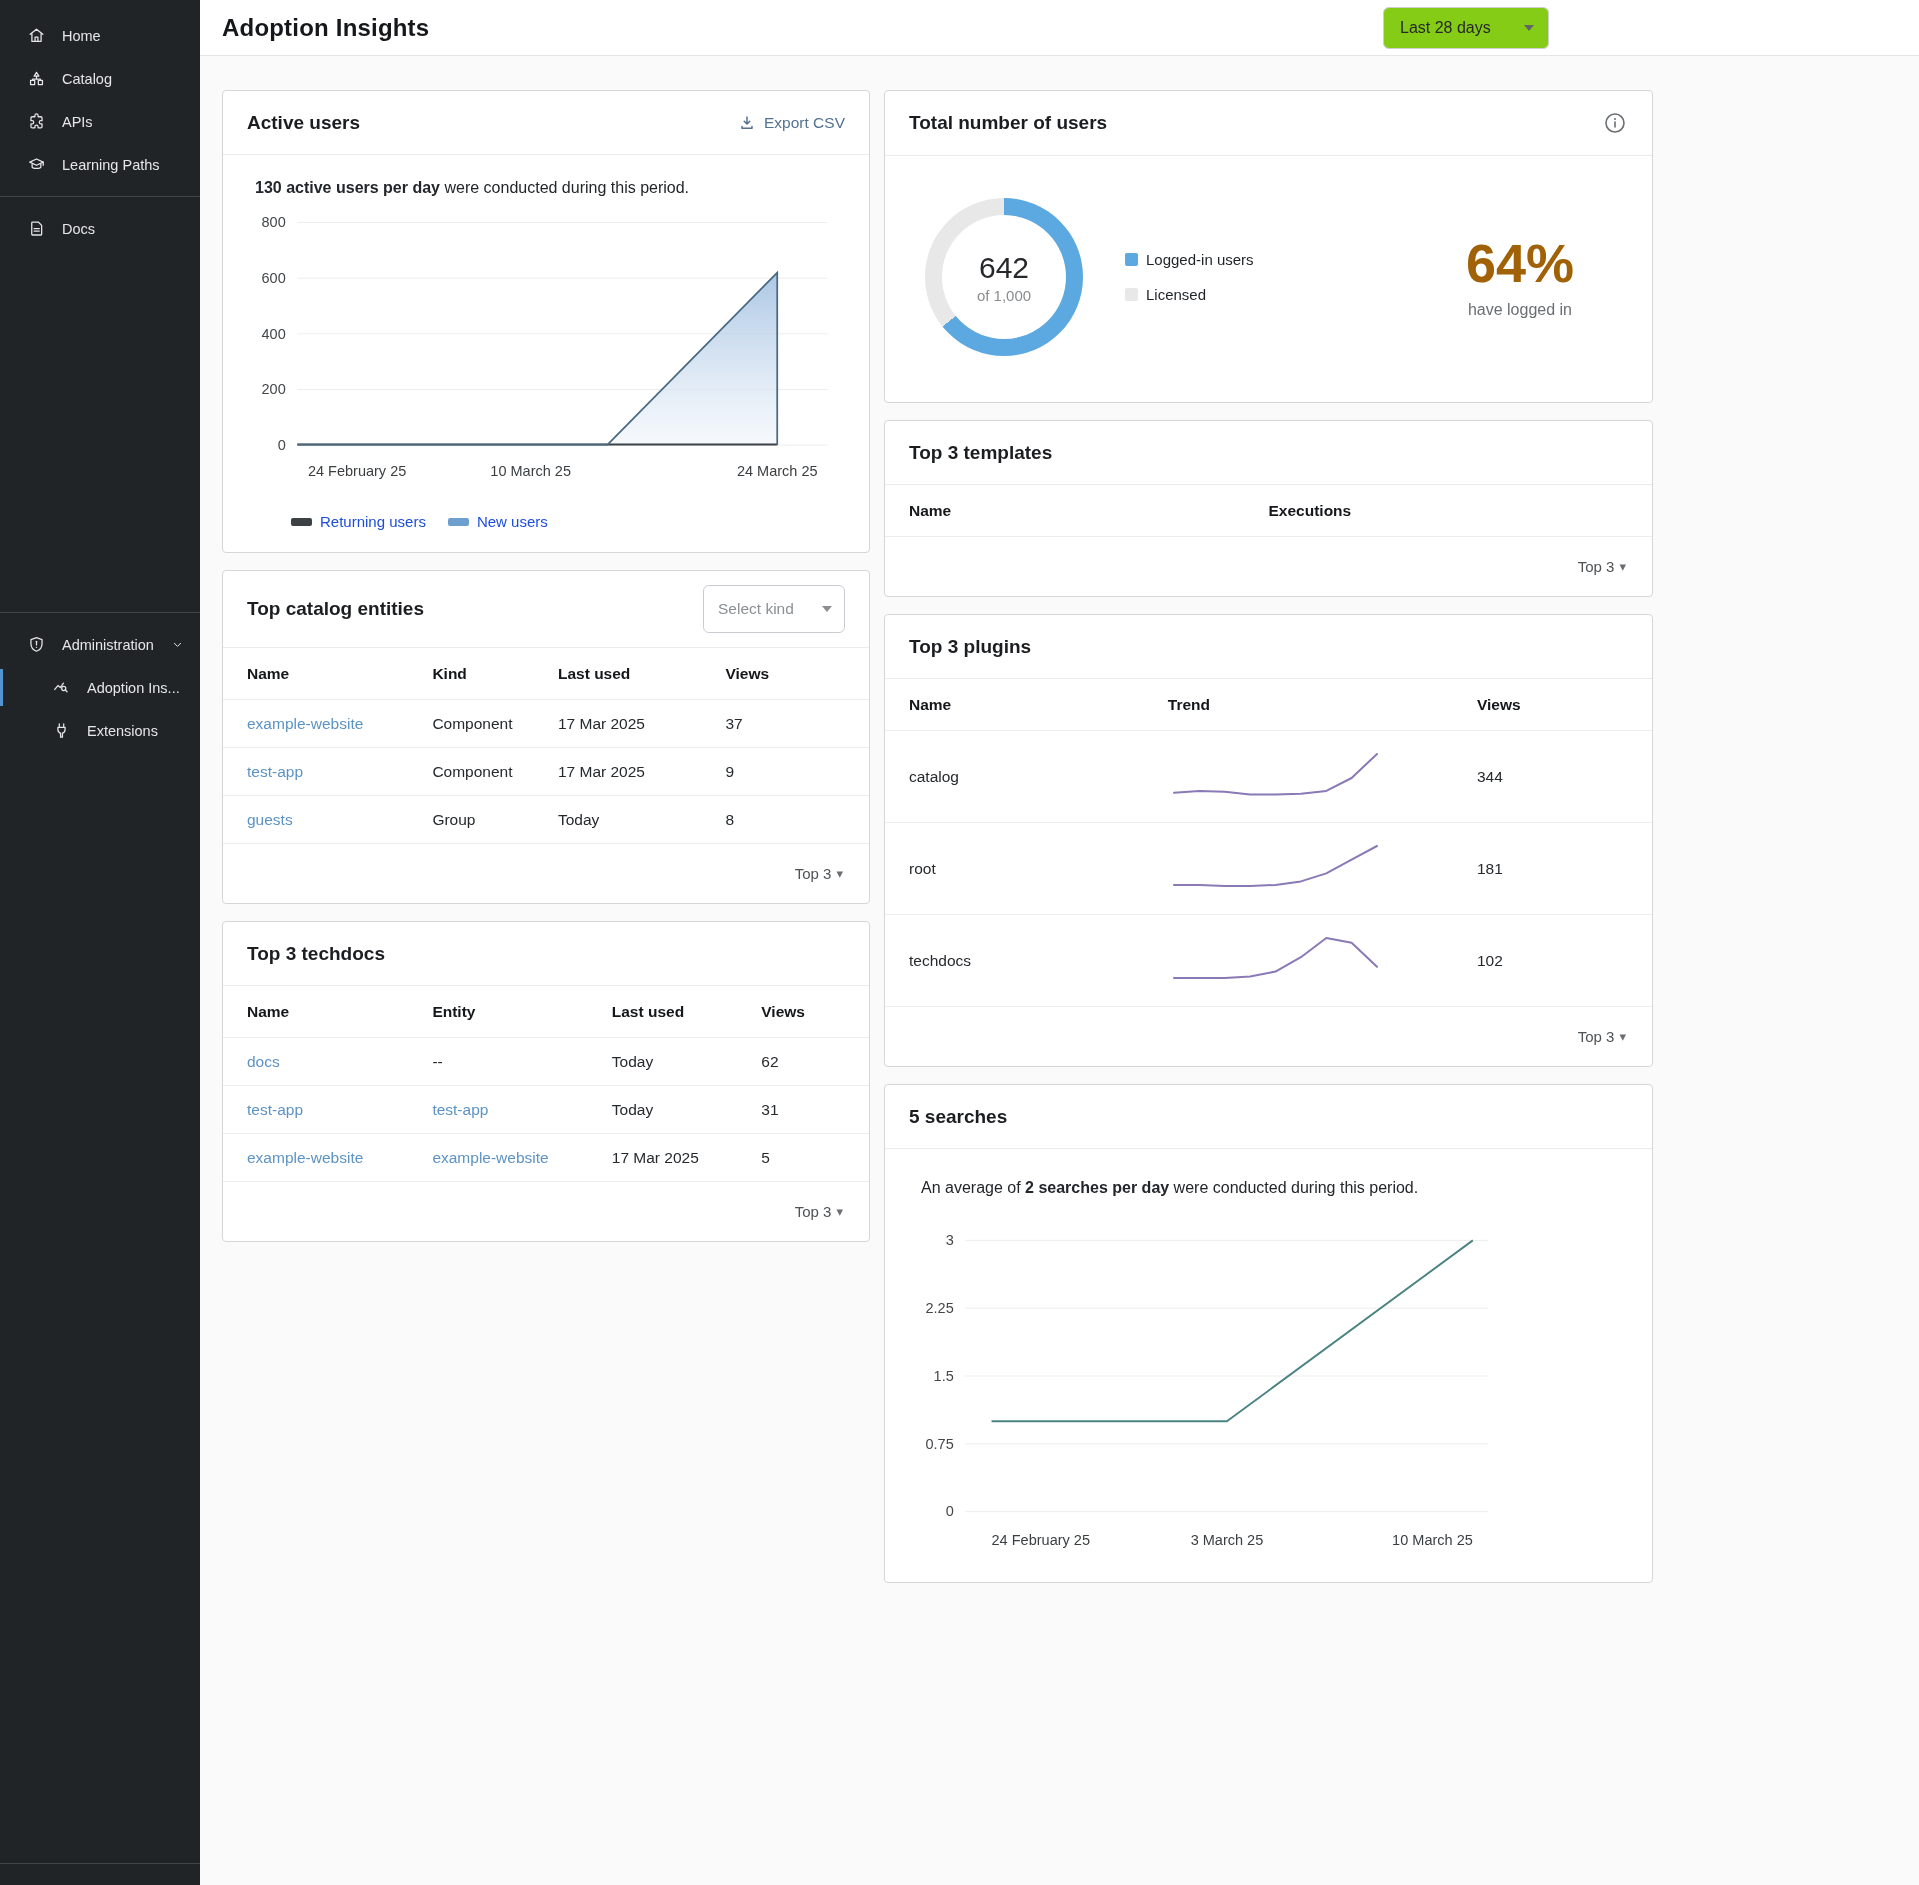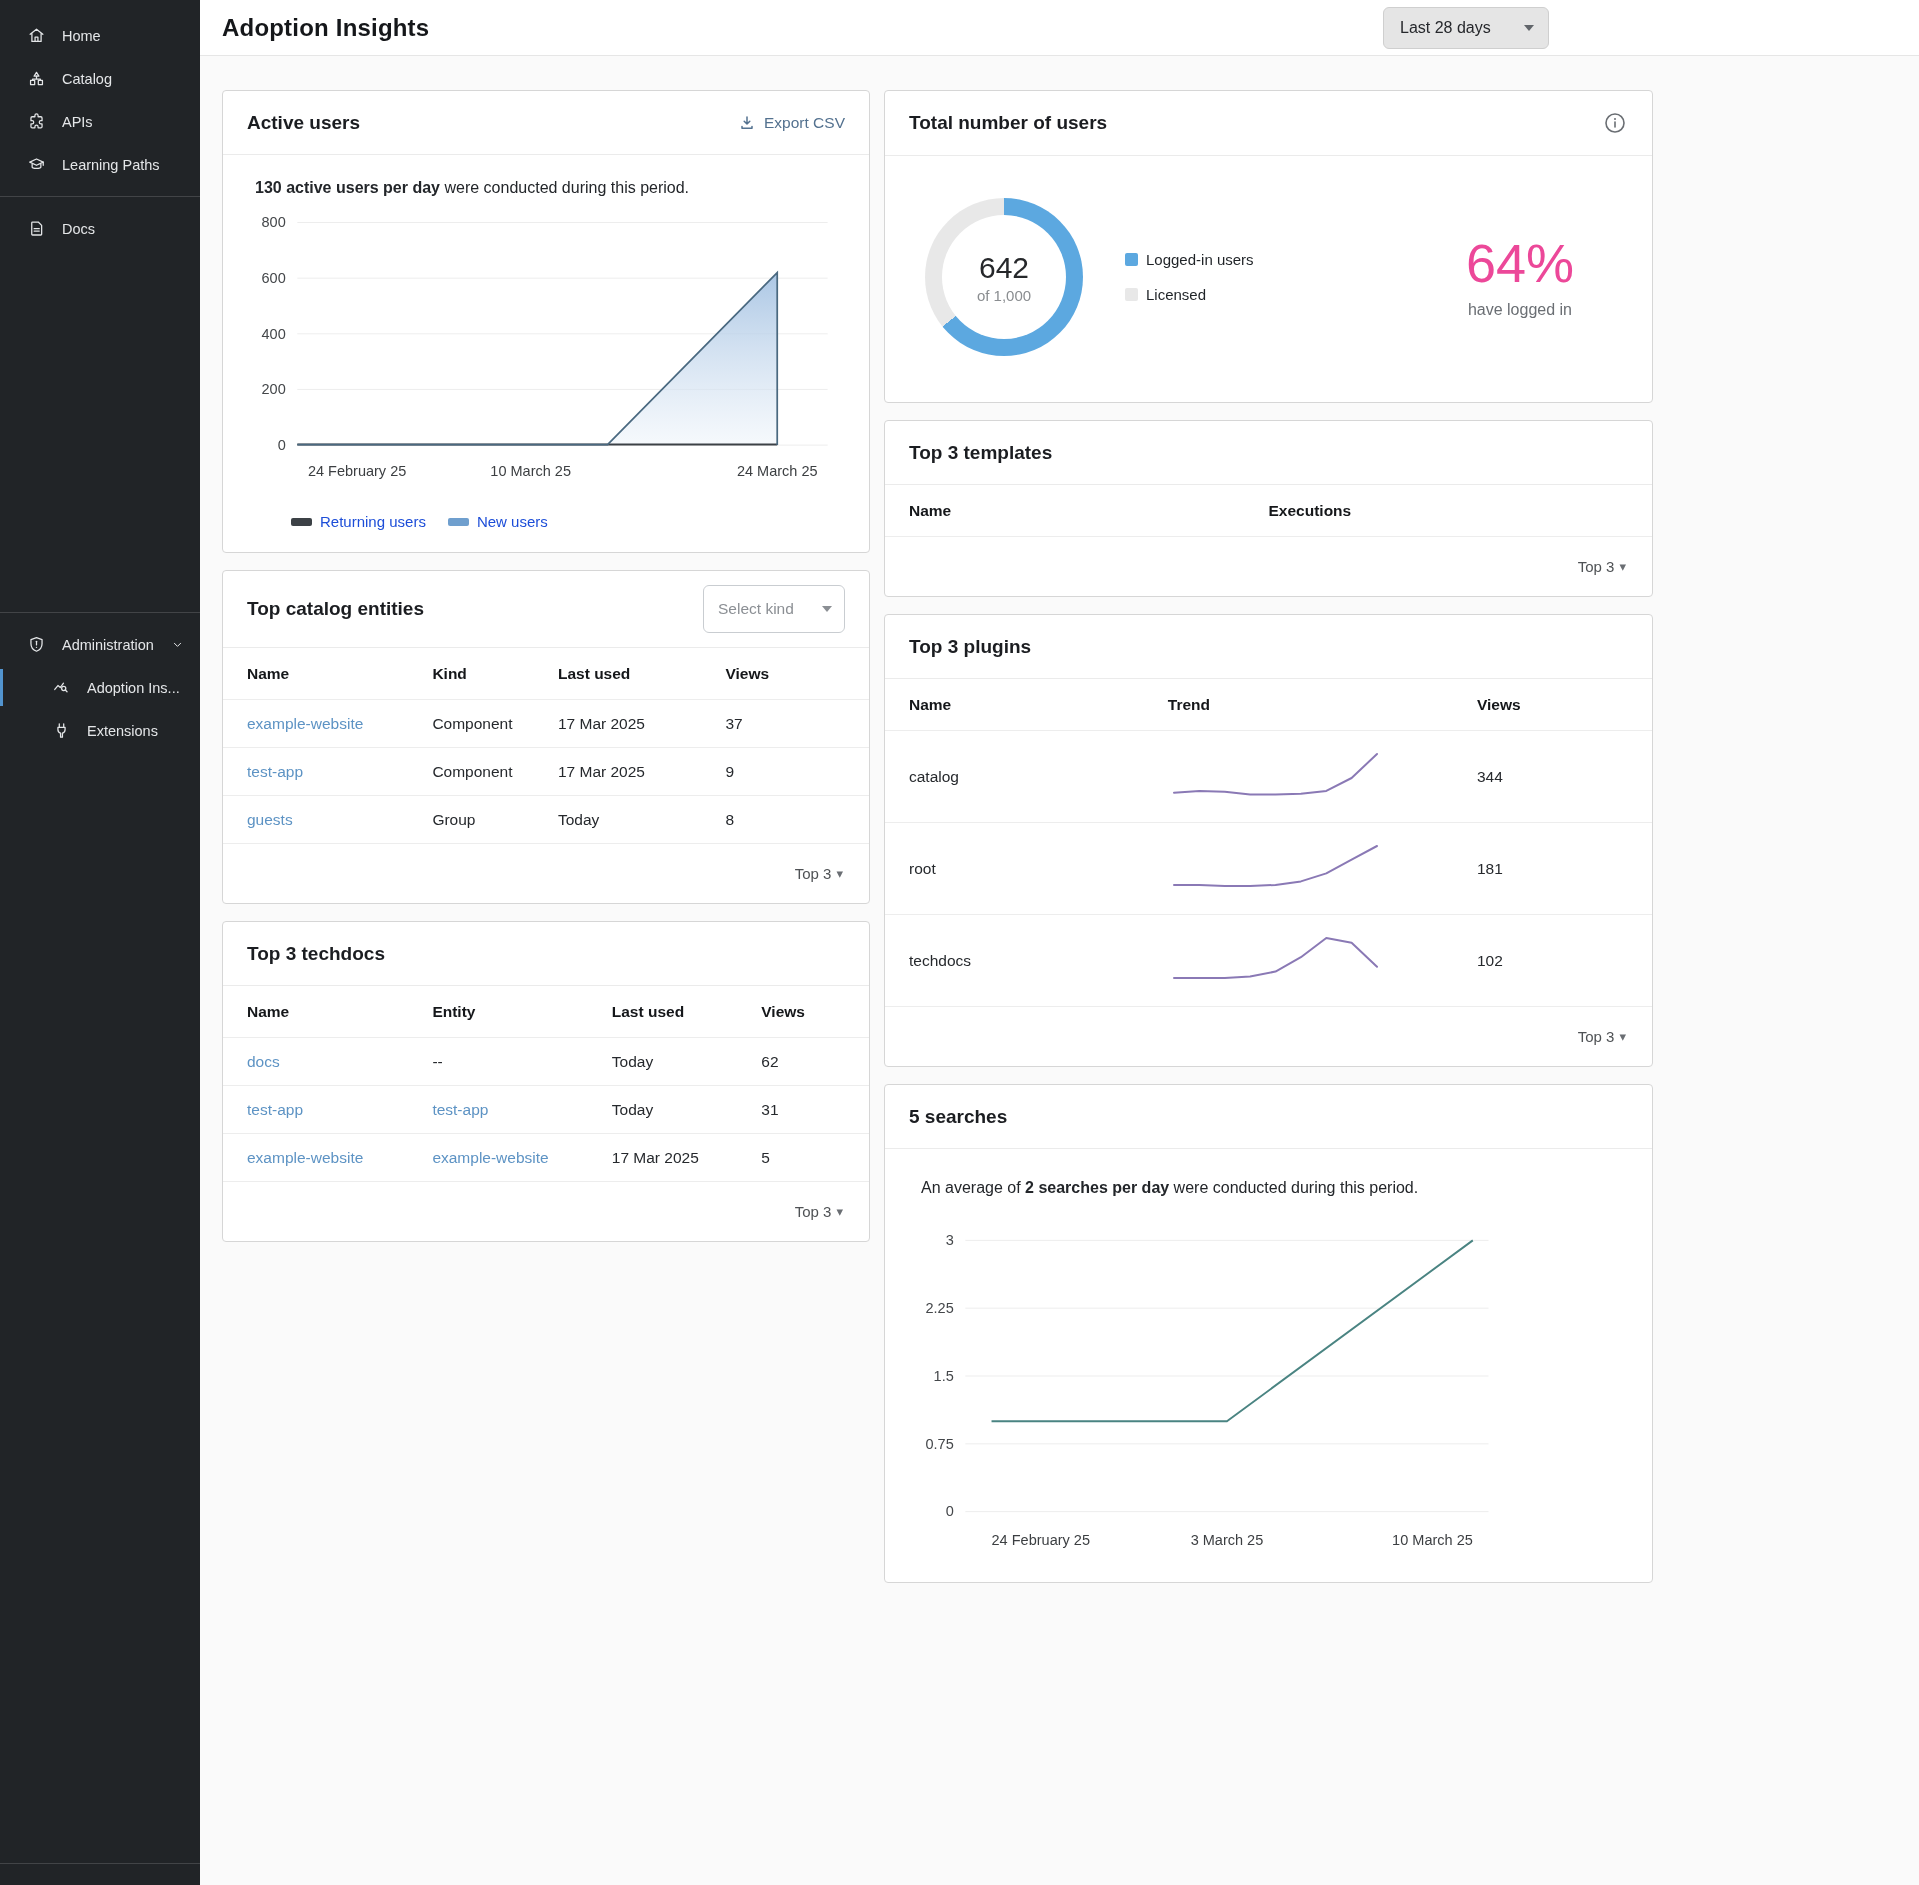--- a/index.html
+++ b/index.html
@@ -19,21 +19,21 @@
   .nav-chev{margin-left:auto;margin-right:20px}
   .nav-sub{padding-left:52px}
   .nav-sub.active::before{content:"";position:absolute;left:0;top:3px;bottom:3px;width:3px;background:#5294cf}
   .sidebar-footer{margin-top:auto;border-top:1px solid rgba(255,255,255,.15);height:22px}
 
   
   .main{flex:1;display:flex;flex-direction:column}
   .topbar{height:56px;background:#fff;border-bottom:1px solid #e6e6e6;display:flex;align-items:center;
     justify-content:space-between;padding:0 370px 0 22px}
   .page-title{font-size:24px;font-weight:700;letter-spacing:.2px;color:#15171a}
-  .range-select{min-width:166px;height:42px;background:#e5e5e5;border:1px solid #cfcfcf;border-radius:6px;
+  .range-select{min-width:166px;height:42px;background:#84cc16;border:1px solid #cfcfcf;border-radius:6px;
     display:flex;align-items:center;justify-content:space-between;gap:20px;padding:0 14px 0 16px;
     font-size:16px;color:#26282c;cursor:pointer}
   .caret{width:0;height:0;border-left:5px solid transparent;border-right:5px solid transparent;
     border-top:6px solid #61656a}
   .content{padding:34px 0 30px 22px}
   .grid{display:flex;gap:14px;align-items:flex-start}
   .col{display:flex;flex-direction:column;gap:17px}
   .col-left{width:648px}
   .col-right{width:769px}
 
@@ -60,21 +60,21 @@
   .donut-wrap{position:relative;width:158px;height:158px;flex:none}
   .donut{width:158px;height:158px;border-radius:50%;background:#e8e8e8}
   .donut::after{content:"";position:absolute;inset:17px;background:#fff;border-radius:50%}
   .donut-center{position:absolute;inset:0;display:flex;flex-direction:column;align-items:center;justify-content:center}
   .donut-value{font-size:30px;color:#26282b}
   .donut-sub{font-size:15px;color:#8a8d90;margin-top:2px}
   .tu-legend{display:flex;flex-direction:column;gap:18px;margin-left:42px}
   .tu-legend .legend-item{font-size:15px;color:#1f2327}
   .sq{width:13px;height:13px;border-radius:2px;flex:none}
   .tu-right{margin-left:auto;margin-right:48px;text-align:center}
-  .big-pct{font-size:54px;font-weight:400;color:#ec4899;line-height:1.05}
+  .big-pct{font-size:54px;font-weight:700;color:#a16207;line-height:1.05}
   .pct-caption{font-size:16px;color:#6a6e73;margin-top:10px}
 
   .tbl-row{display:flex;align-items:center;padding:0 24px;border-bottom:1px solid #ededed}
   .tbl-head{min-height:52px}
   .tbl-head .cell{font-size:15.5px;font-weight:700;color:#15171a}
   .tbl-body{min-height:48px}
   .plug-row{min-height:92px}
   .cell{font-size:15.5px;color:#26292d;padding-right:8px}
   a.link{color:#5d93c4;text-decoration:none;cursor:pointer}
   .tbl-foot{display:flex;justify-content:flex-end;align-items:center;gap:5px;padding:21px 26px;

